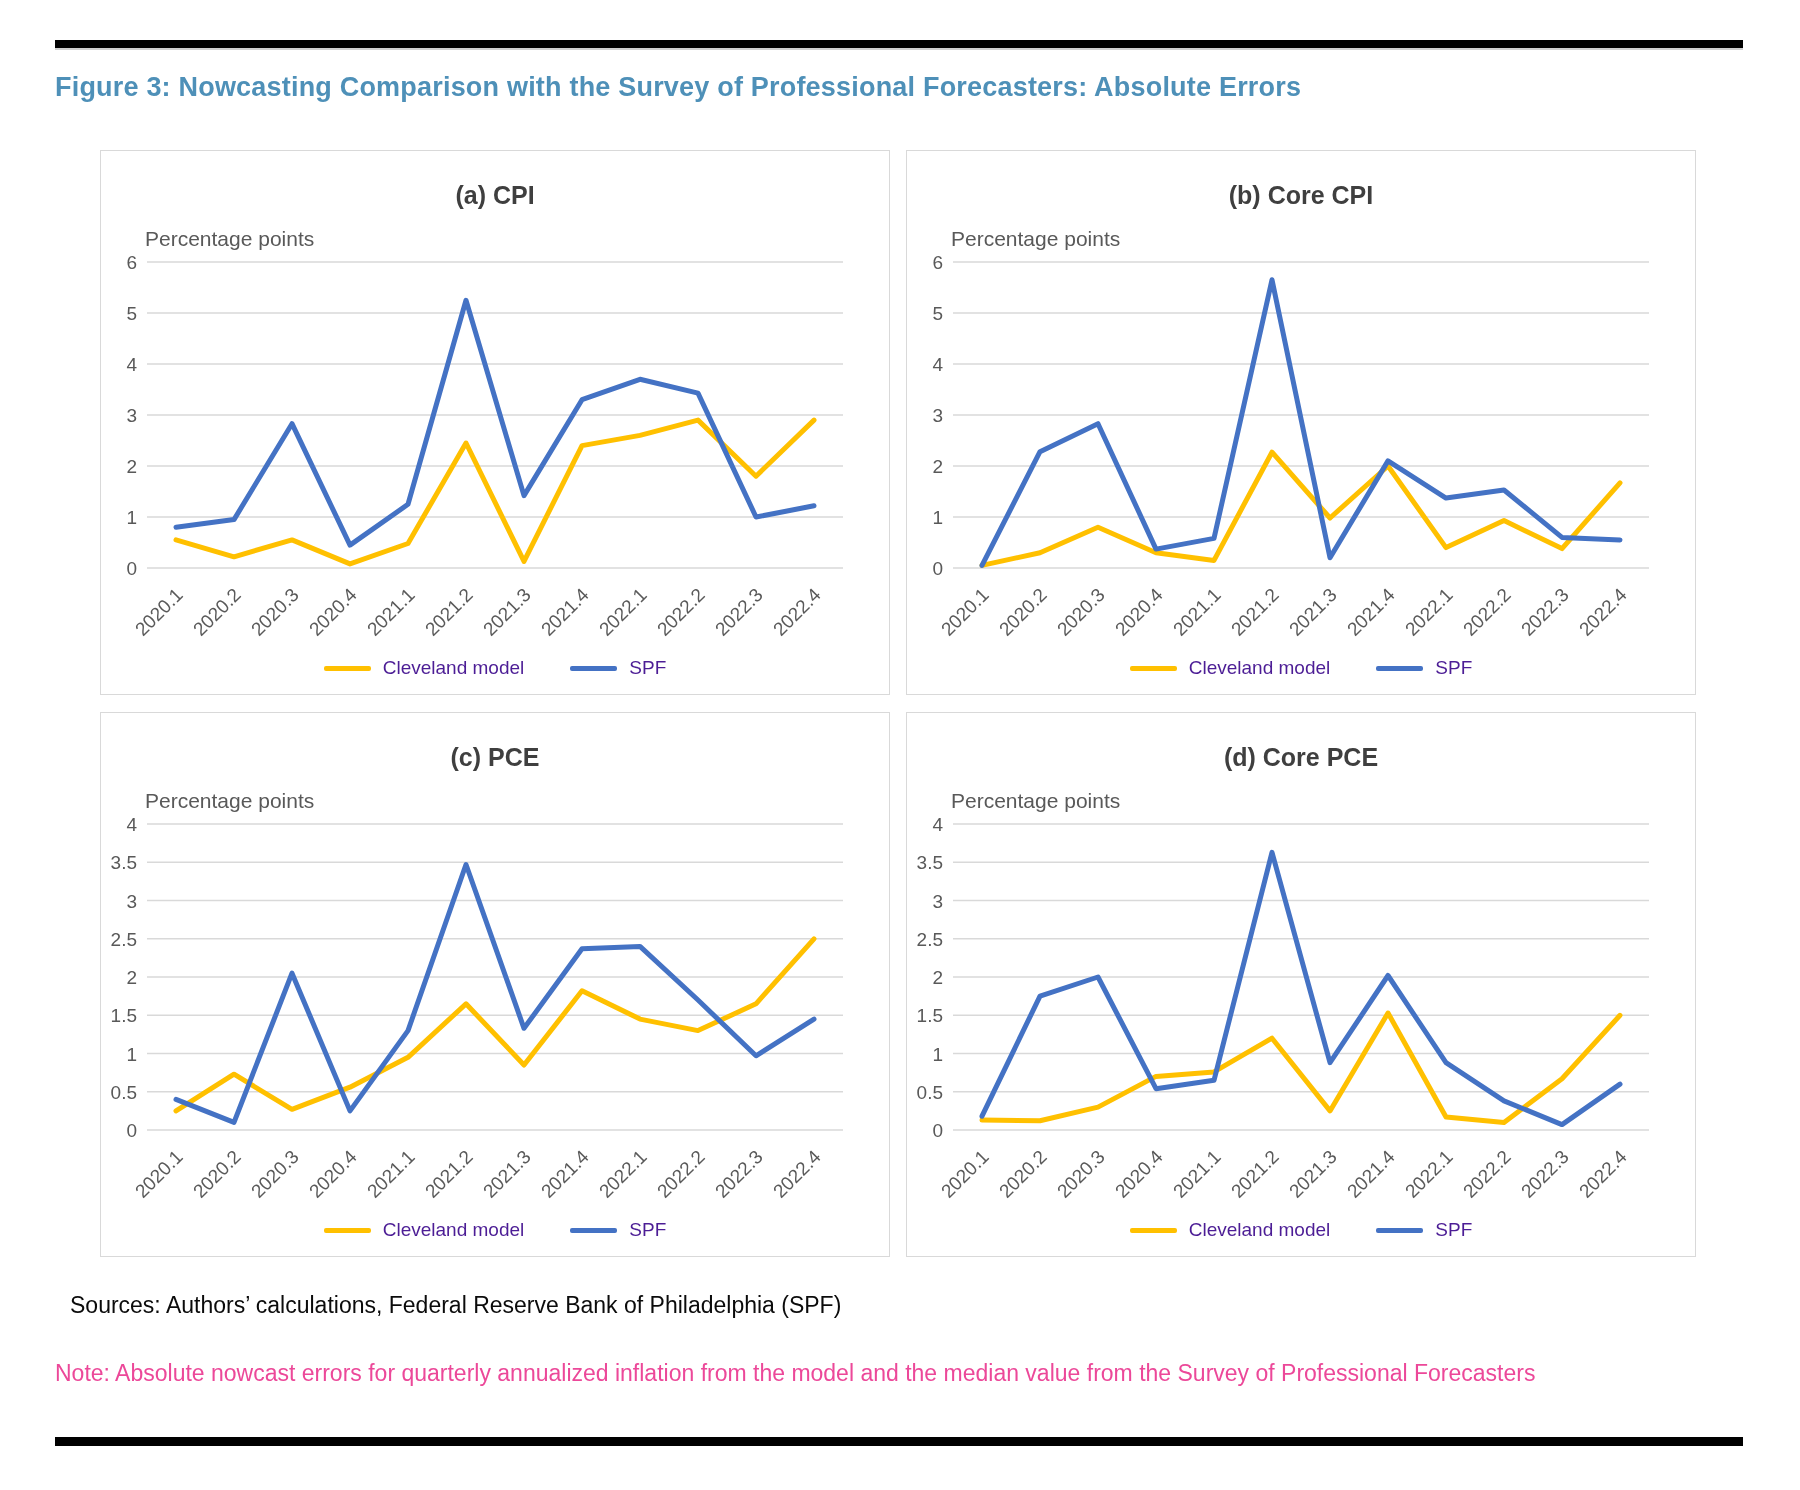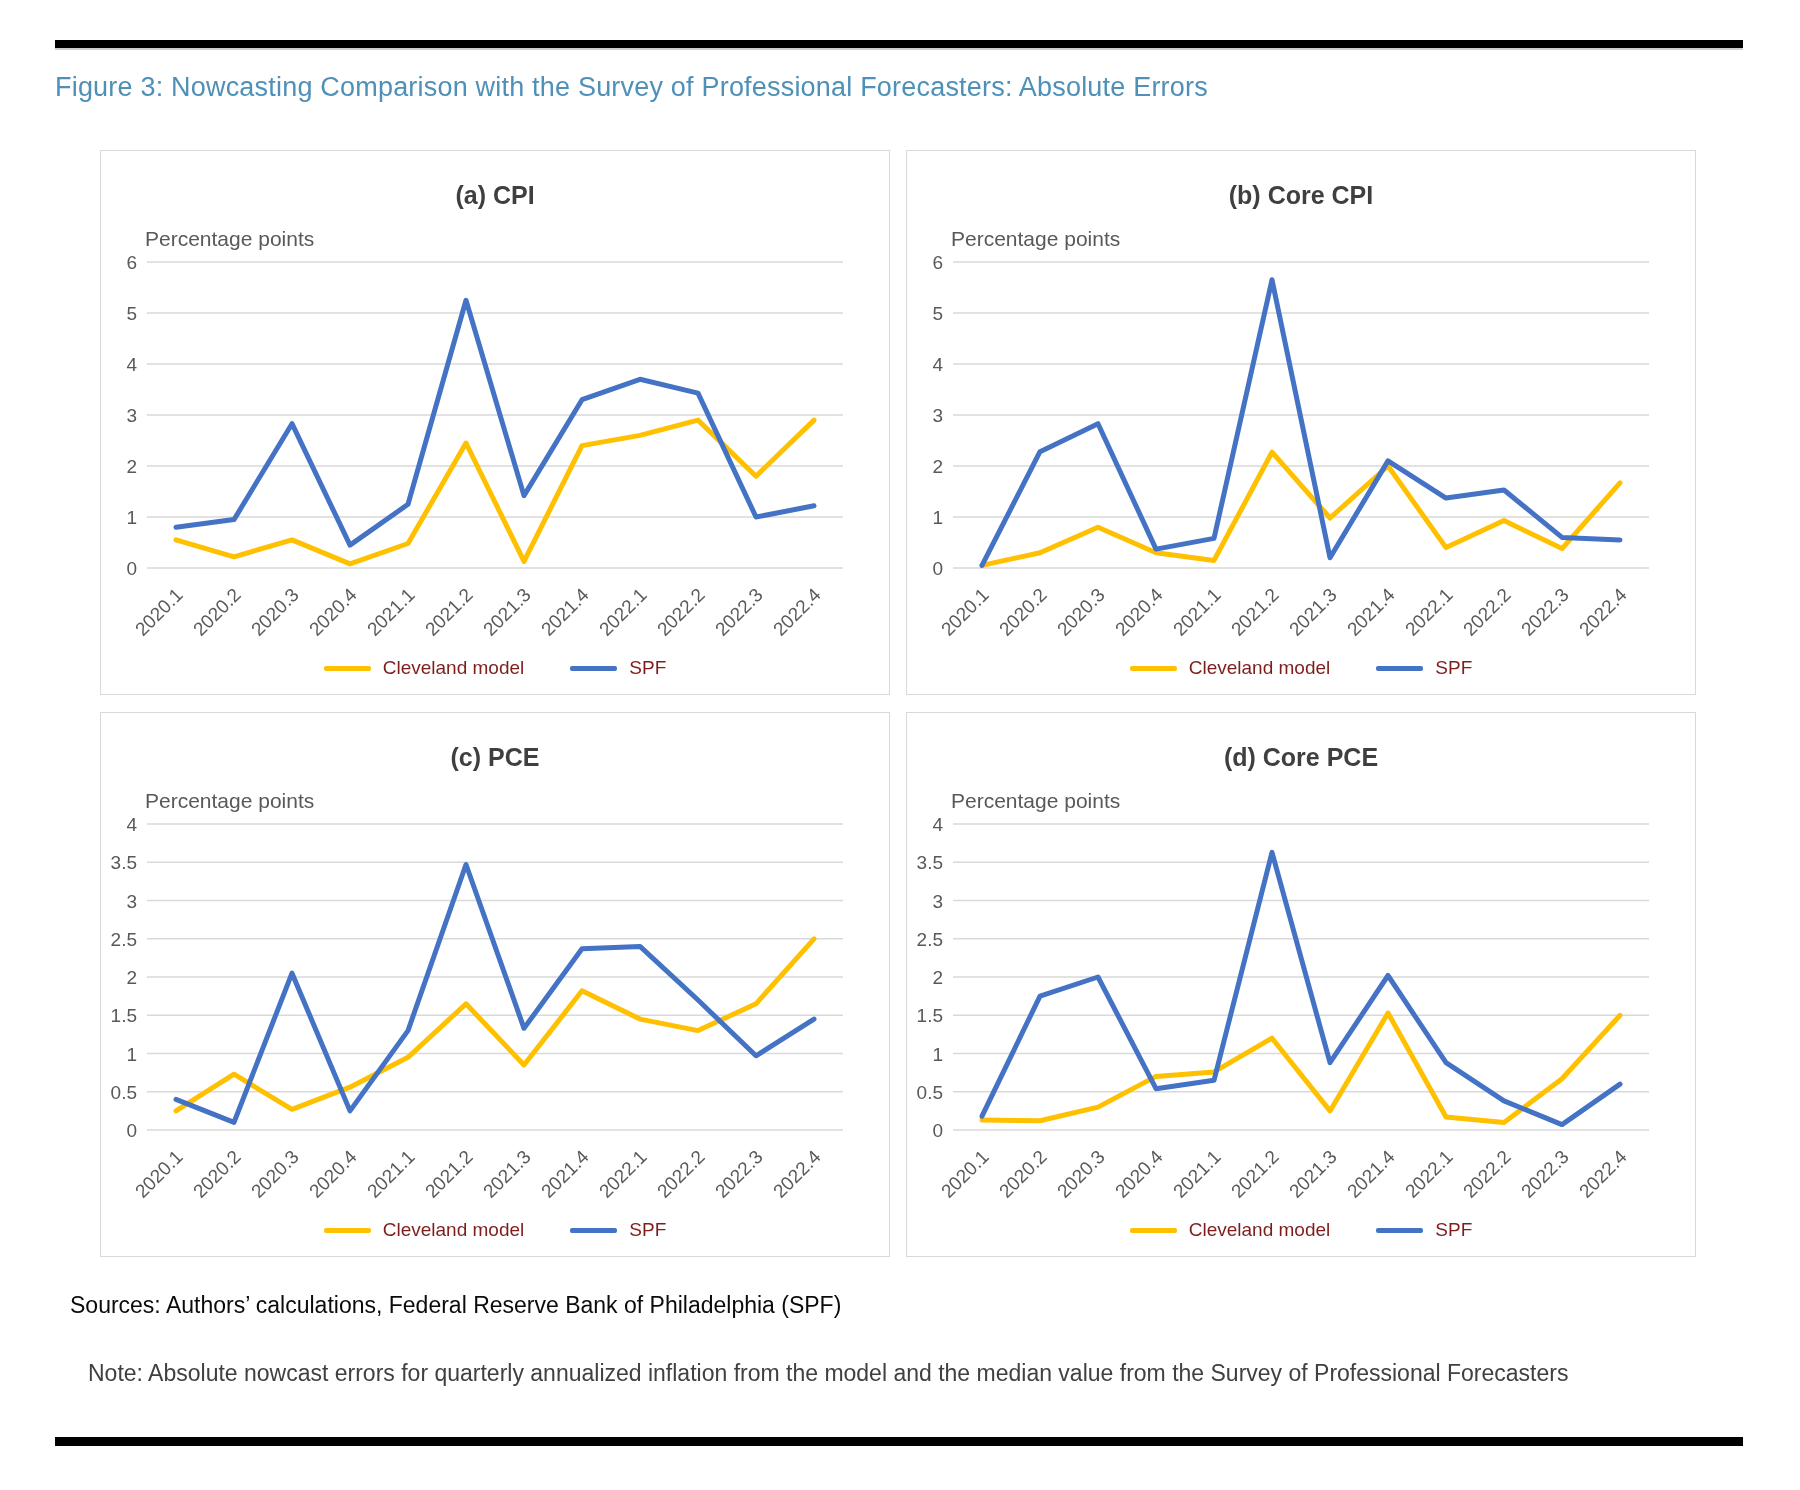--- a/index.html
+++ b/index.html
@@ -4,46 +4,46 @@
 <style>
   html,body{margin:0;padding:0;background:#ffffff;}
   body{
     width:1800px;height:1490px;position:relative;overflow:hidden;
     font-family:"Liberation Sans", sans-serif;
   }
   .rule{position:absolute;left:55px;width:1688px;background:#000;}
   .rule.top{top:40px;height:8px;border-bottom:2px solid #cfcfcf;}
   .rule.bottom{top:1437px;height:9px;}
   .figure-title{
-    position:absolute;left:55px;top:72px;font-size:27px;font-weight:normal;
+    position:absolute;left:55px;top:72px;font-size:27px;font-weight:bold;
     color:#4E90B8;letter-spacing:0.2px;white-space:nowrap;
   }
   .panel{
     position:absolute;width:790px;height:545px;background:#fff;
     border:1.5px solid #D9D9D9;box-sizing:border-box;
   }
   .panel .plot{position:absolute;inset:0;}
   #panel-a{left:100px;top:150px;}
   #panel-b{left:906px;top:150px;}
   #panel-c{left:100px;top:712px;}
   #panel-d{left:906px;top:712px;}
   .panel svg{display:block;}
   .panel svg text{font-family:"Liberation Sans", sans-serif;}
   .legend{
     position:absolute;left:0;right:0;bottom:14px;height:24px;
     display:flex;justify-content:center;align-items:center;gap:46px;
   }
   .legend-item{display:flex;align-items:center;gap:12px;}
   .legend-swatch{width:47px;height:5px;border-radius:2px;}
-  .legend-label{font-size:19px;color:#7f1d1d;}
+  .legend-label{font-size:19px;color:#4c1d95;}
   .footer-sources{
     position:absolute;left:70px;top:1292px;font-size:23px;color:#0b0b0b;
     white-space:nowrap;
   }
-  .footer-note{position:absolute;left:55px;top:1350px;width:1660px;font-size:23px;color:#404040;margin-left:33px;}
+  .footer-note{position:absolute;left:55px;top:1350px;width:1660px;font-size:23px;color:#ec4899;}
   .footer-note .note-line{line-height:47px;}
 </style>
 </head>
 <body>
 
 <div class="rule top"></div>
 
 <div class="figure-title">Figure 3: Nowcasting Comparison with the Survey of Professional Forecasters: Absolute Errors</div>
 
 <div class="panel" id="panel-a">

